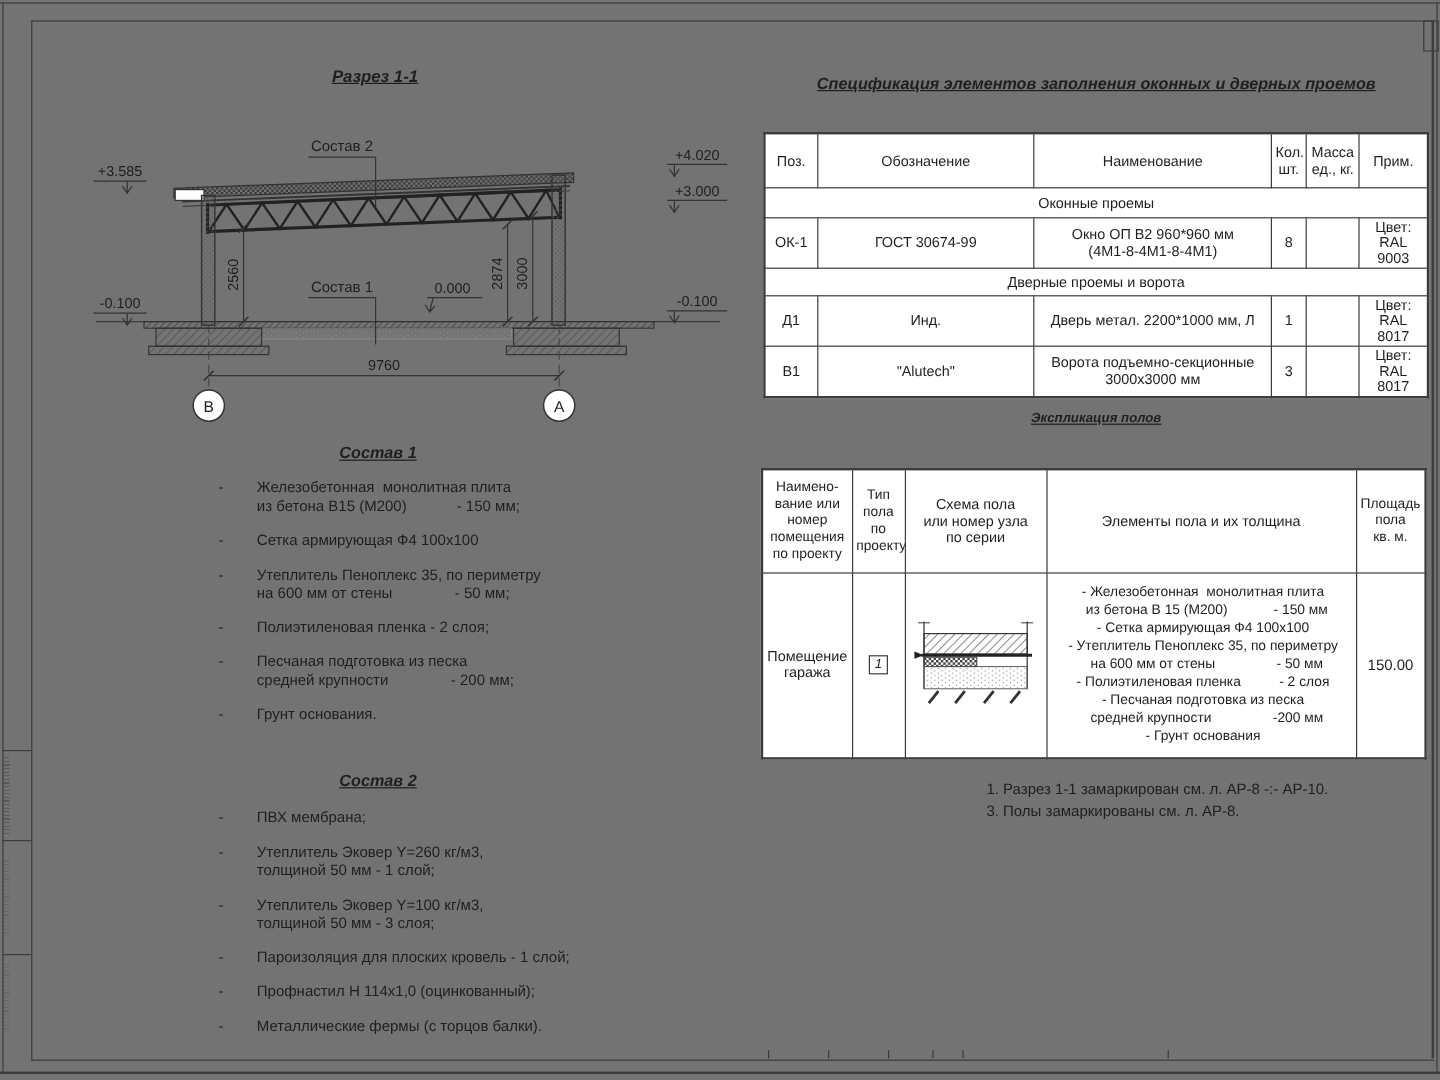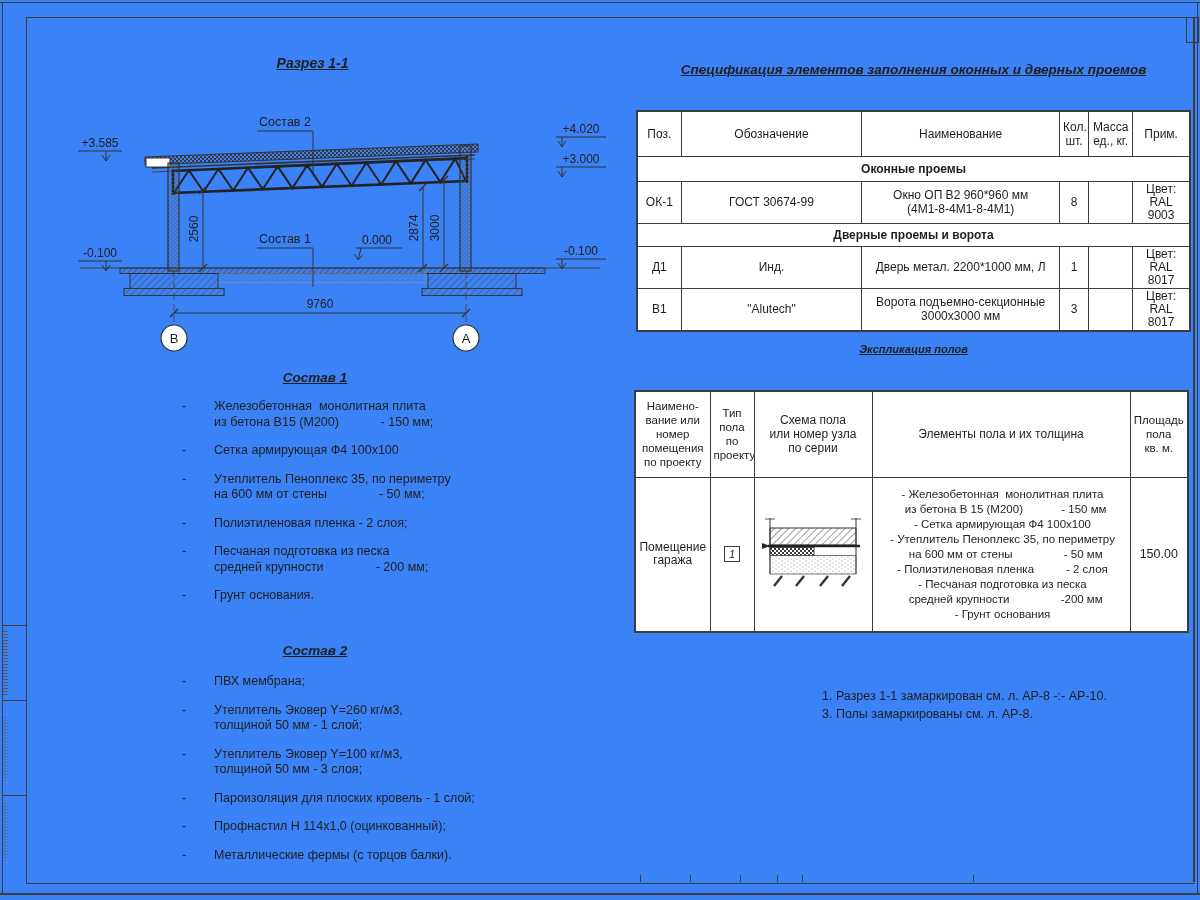--- a/index.html
+++ b/index.html
@@ -1,39 +1,39 @@
 <!DOCTYPE html>
 <html><head>
 <meta charset="utf-8">
 <style>
   html,body{margin:0;padding:0;background:#e8e8e8;}
-  .canvas{position:relative;width:1200px;height:900px;background:#3b82f6;overflow:hidden;
+  .canvas{position:relative;width:1200px;height:900px;background:#737373;overflow:hidden;
           font-family:"Liberation Sans",sans-serif;color:#1f1f1f;}
   .abs{position:absolute;}
   .hline{position:absolute;background:#3c3c3c;height:1px;}
   .vline{position:absolute;background:#3c3c3c;width:1px;}
   .frame{position:absolute;border:1.5px solid #3c3c3c;}
   .title{font-style:italic;font-weight:bold;text-decoration:underline;text-align:center;}
   .microtext{position:absolute;width:5px;background:repeating-linear-gradient(0deg,#5a5a5a 0 1px,transparent 1px 3px);}
   
   table.gost{border-collapse:collapse;table-layout:fixed;width:100%;background:#fff;}
   table.gost td{border:1px solid #3c3c3c;font-size:12px;text-align:center;vertical-align:middle;
                 padding:1px 3px;overflow:hidden;}
   table.gost{border:2px solid #3c3c3c;}
-  td.section-row{border-top:2px solid #3c3c3c;border-bottom:2px solid #3c3c3c;font-size:12.5px;font-weight:bold;}
+  td.section-row{border-top:2px solid #3c3c3c;border-bottom:2px solid #3c3c3c;font-size:12.5px;}
   .pre{white-space:pre-wrap;}
   .preline{white-space:pre-line;}
   td.left{text-align:left;}
   td.small{font-size:11px;line-height:13px;text-align:left;}
   .typebox{display:inline-block;border:1px solid #3c3c3c;padding:0 4px;font-style:italic;font-size:11px;line-height:14px;}
   
   .sostav-list{position:absolute;width:320px;}
   .sostav-item{display:flex;margin-bottom:13px;font-size:12.5px;line-height:15.5px;}
   .sostav-item .dash{width:32px;flex:none;}
-  .notes{font-size:12.5px;line-height:17.5px;margin-top:38px;}
+  .notes{font-size:12.5px;line-height:17.5px;}
   svg text{font-family:"Liberation Sans",sans-serif;fill:#1f1f1f;}
 </style>
 </head>
 <body>
 
 <div class="canvas">
 
   <div class="hline" style="left:0;top:2px;width:1200px;"></div>
   <div class="hline" style="left:0;top:893px;width:1200px;height:2px;"></div>
   <div class="vline" style="left:2px;top:2px;height:891px;"></div>

